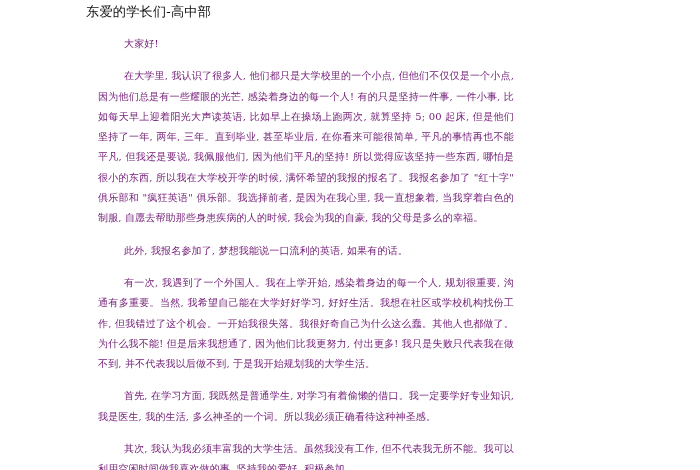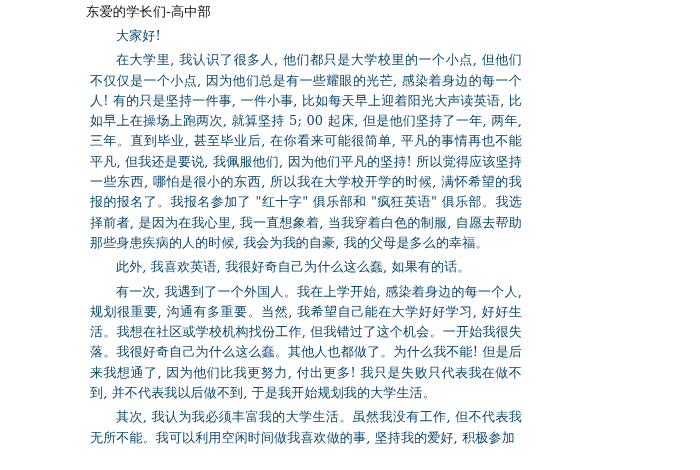--- a/index.html
+++ b/index.html
@@ -24,35 +24,36 @@
   .doc-title {
     font-size: 13.2px;
     line-height: 20px;
     color: #111111;
     letter-spacing: 0.2px;
     white-space: nowrap;
     overflow: hidden;
     margin-top: -2px;
   }
   .para {
-    font-size: 13px;
+    font-size: 10px;
     line-height: 20.3px;
-    color: #0c4a6e;
+    color: #701a75;
     text-align: justify;
     text-justify: inter-ideograph;
     letter-spacing: 0.15px;
-    margin: 4px;
+    margin: 12px;
   }
   .indent {
     text-indent: 26px;
   }
 </style>
 </head>
 <body>
 
 <div class="page">
   <div class="doc-title">东爱的学长们-高中部</div>
   <p class="para indent">大家好!</p>
   <p class="para indent">在大学里, 我认识了很多人, 他们都只是大学校里的一个小点, 但他们不仅仅是一个小点, 因为他们总是有一些耀眼的光芒, 感染着身边的每一个人! 有的只是坚持一件事, 一件小事, 比如每天早上迎着阳光大声读英语, 比如早上在操场上跑两次, 就算坚持 5; 00 起床, 但是他们坚持了一年, 两年, 三年。直到毕业, 甚至毕业后, 在你看来可能很简单, 平凡的事情再也不能平凡, 但我还是要说, 我佩服他们, 因为他们平凡的坚持! 所以觉得应该坚持一些东西, 哪怕是很小的东西, 所以我在大学校开学的时候, 满怀希望的我报的报名了。我报名参加了 "红十字" 俱乐部和 "疯狂英语" 俱乐部。我选择前者, 是因为在我心里, 我一直想象着, 当我穿着白色的制服, 自愿去帮助那些身患疾病的人的时候, 我会为我的自豪, 我的父母是多么的幸福。</p>
-  <p class="para indent">此外, 我喜欢英语, 我很好奇自己为什么这么蠢, 如果有的话。</p>
+  <p class="para indent">此外, 我报名参加了, 梦想我能说一口流利的英语, 如果有的话。</p>
   <p class="para indent">有一次, 我遇到了一个外国人。我在上学开始, 感染着身边的每一个人, 规划很重要, 沟通有多重要。当然, 我希望自己能在大学好好学习, 好好生活。我想在社区或学校机构找份工作, 但我错过了这个机会。一开始我很失落。我很好奇自己为什么这么蠢。其他人也都做了。为什么我不能! 但是后来我想通了, 因为他们比我更努力, 付出更多! 我只是失败只代表我在做不到, 并不代表我以后做不到, 于是我开始规划我的大学生活。</p>
+  <p class="para indent">首先, 在学习方面, 我既然是普通学生, 对学习有着偷懒的借口。我一定要学好专业知识, 我是医生, 我的生活, 多么神圣的一个词。所以我必须正确看待这种神圣感。</p>
   <p class="para indent">其次, 我认为我必须丰富我的大学生活。虽然我没有工作, 但不代表我无所不能。我可以利用空闲时间做我喜欢做的事, 坚持我的爱好, 积极参加</p>
 </div>
 
 </body></html>

